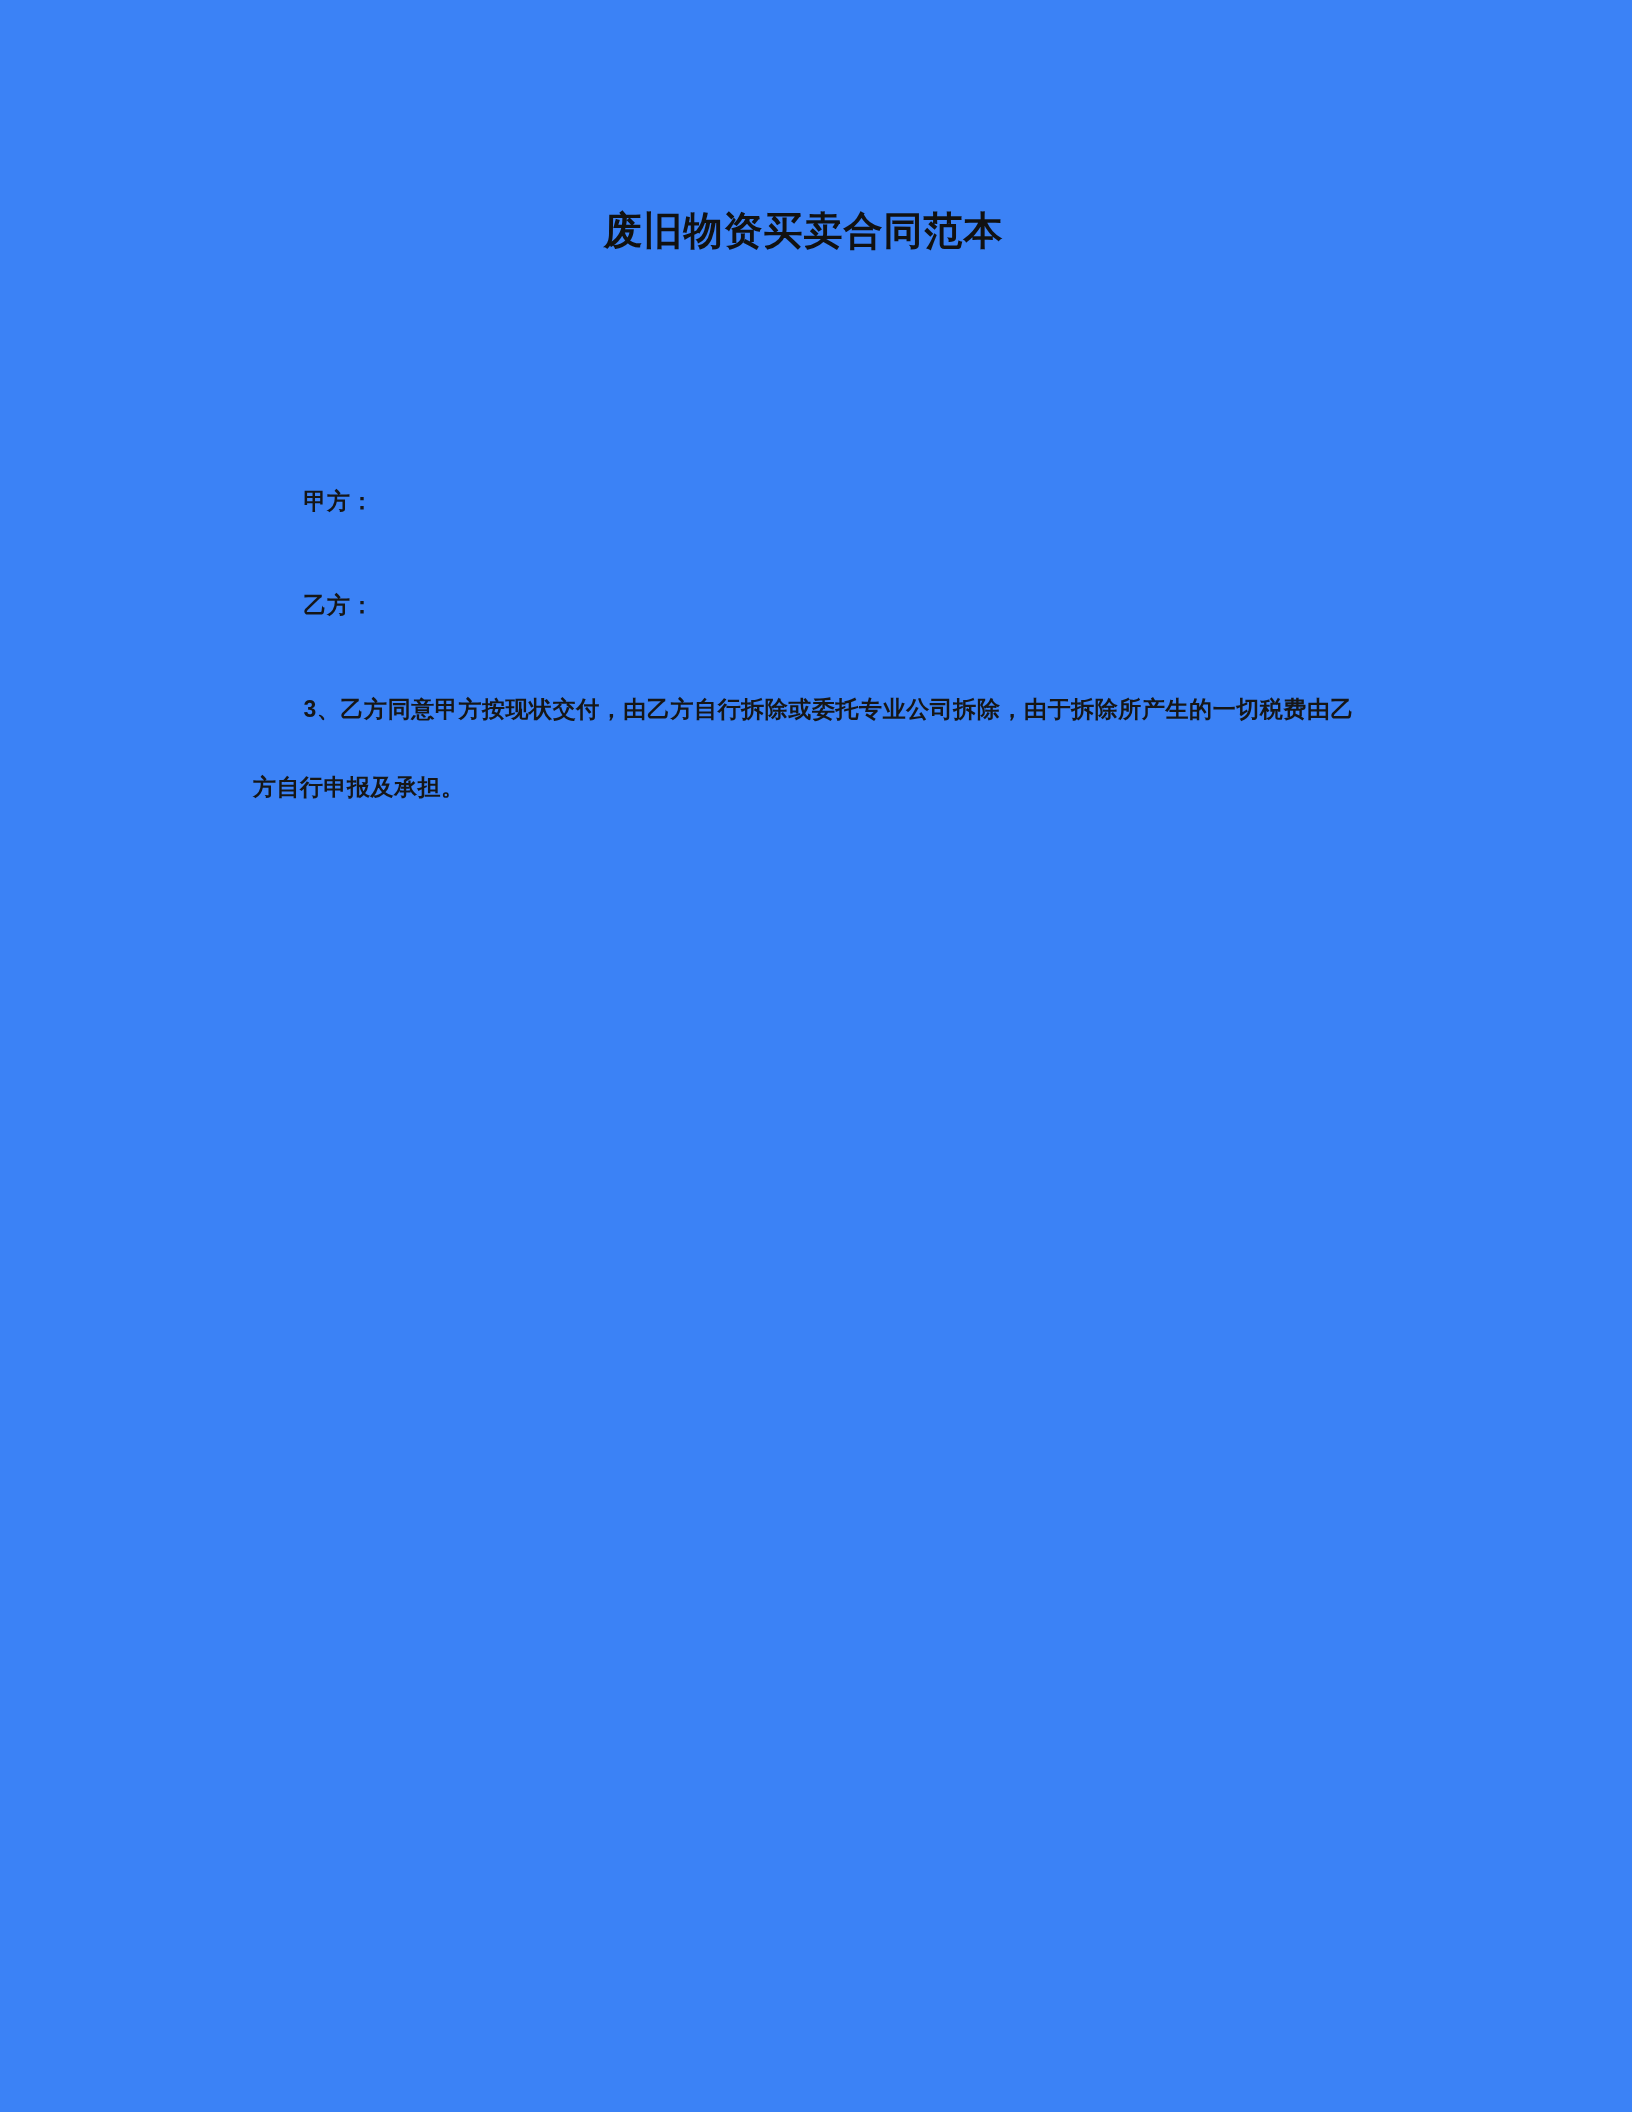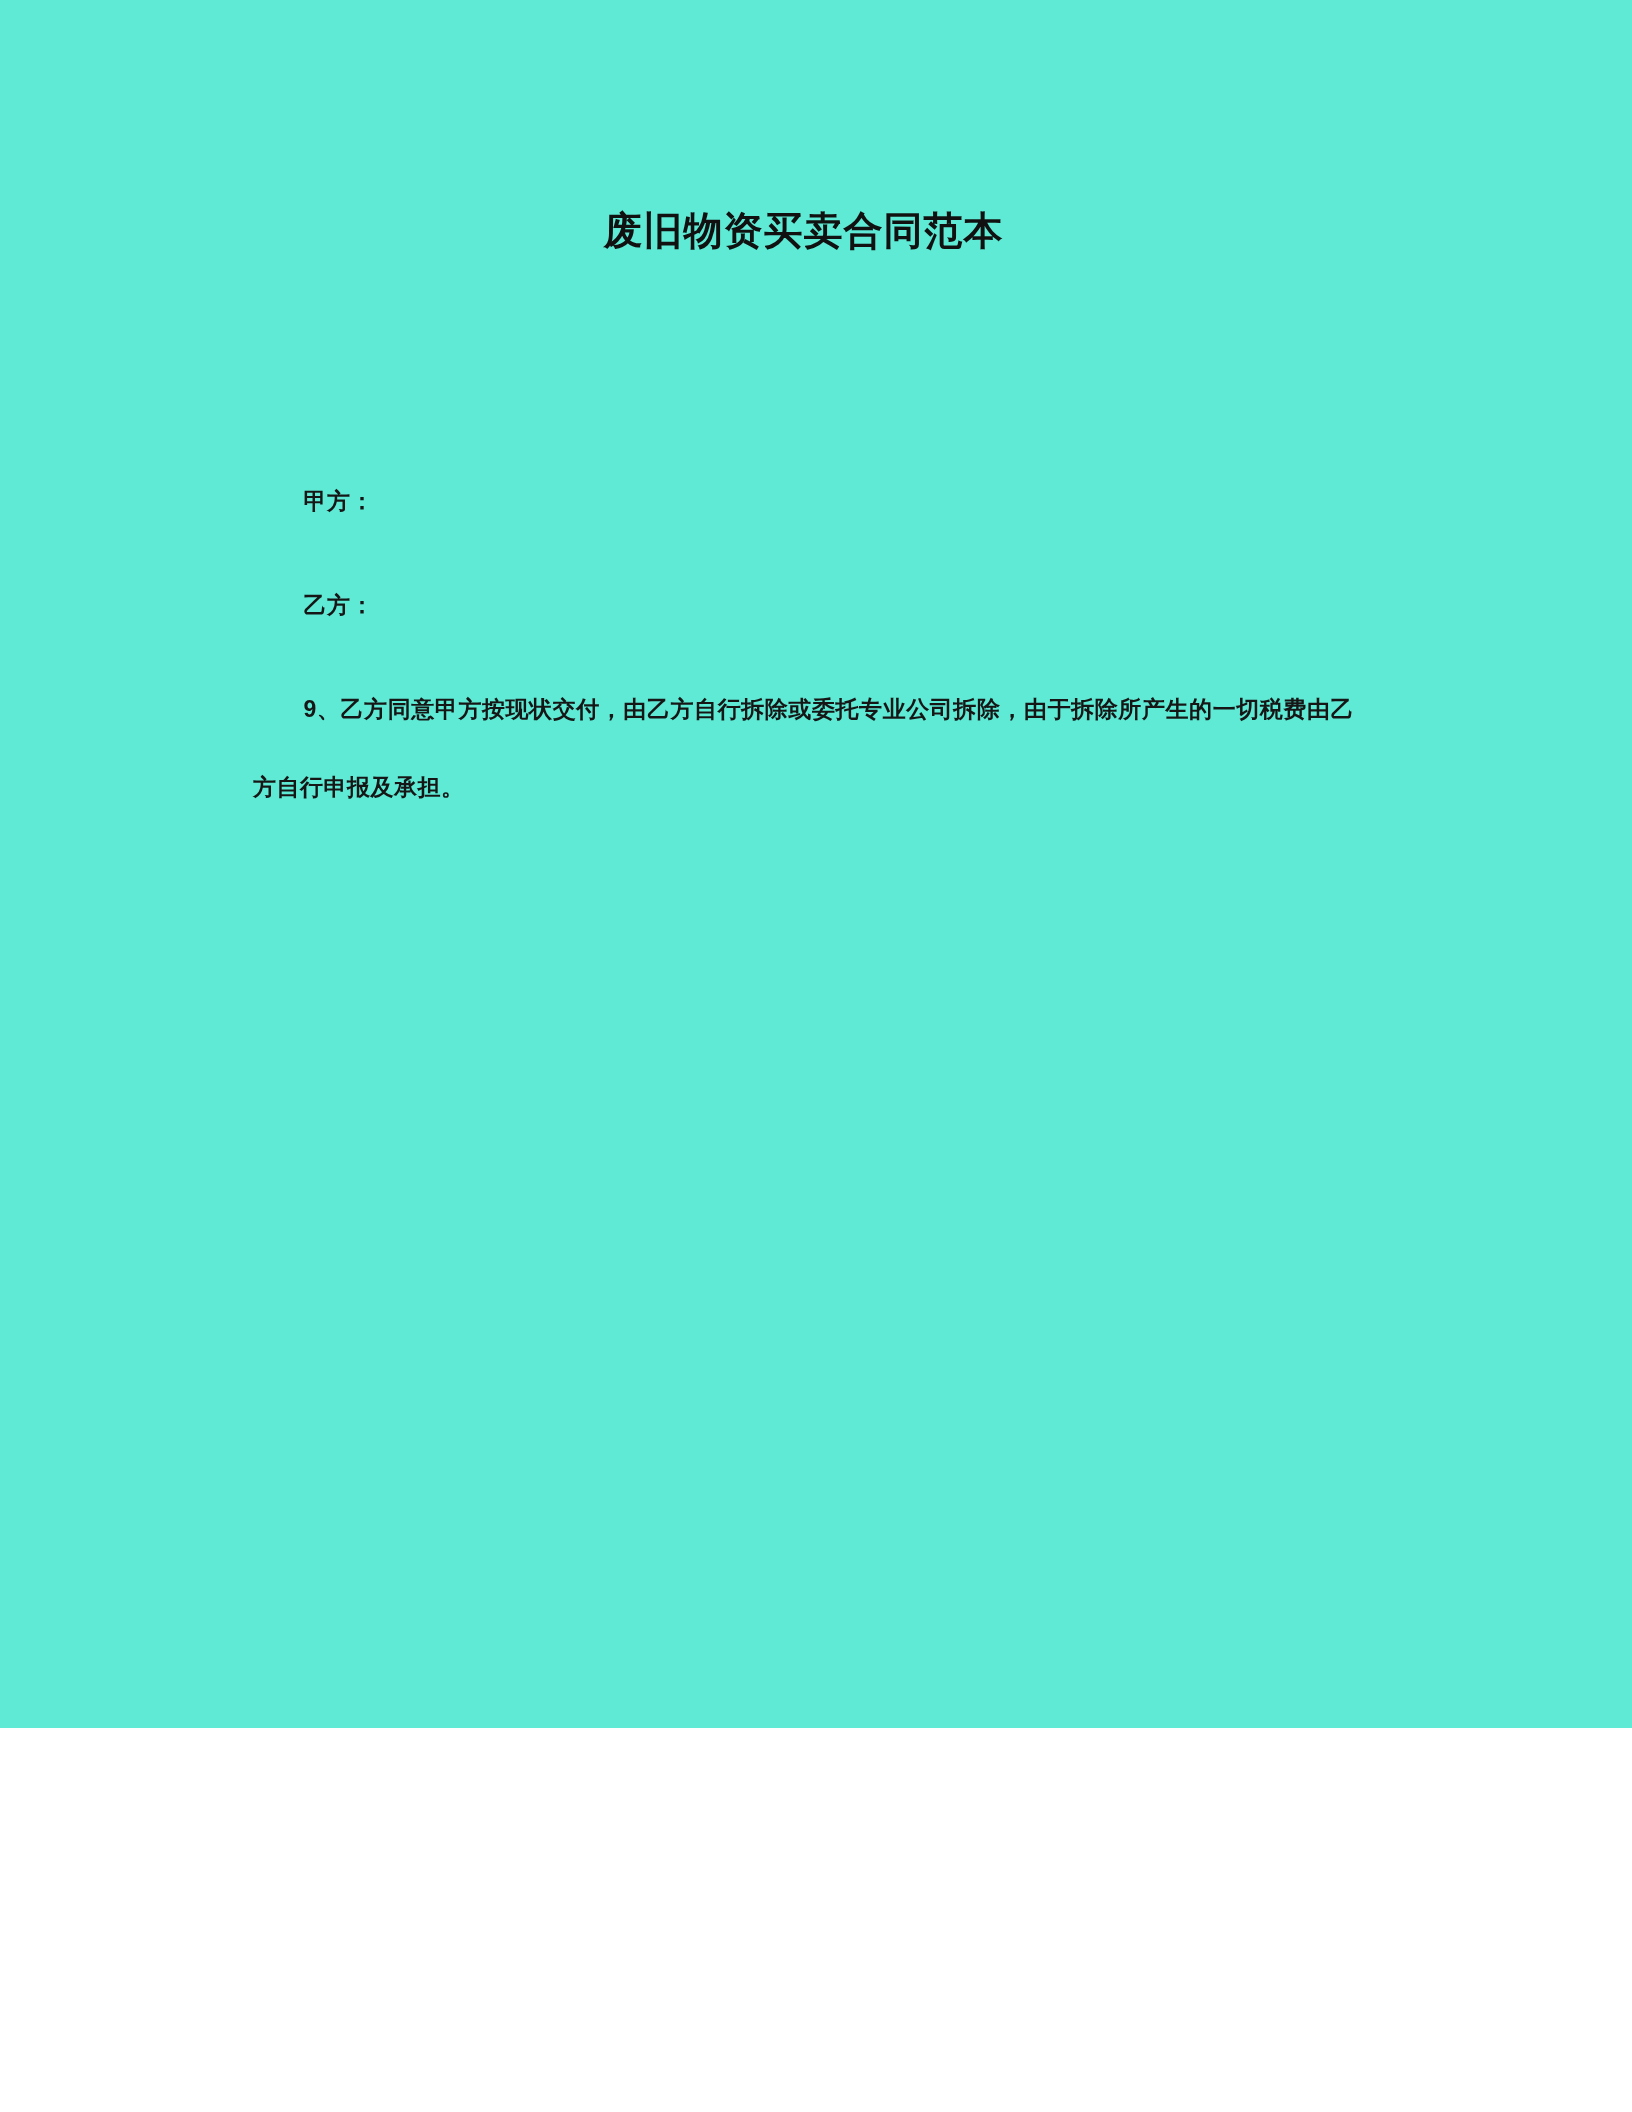--- a/index.html
+++ b/index.html
@@ -2,22 +2,22 @@
 <html lang="zh"><head>
 <meta charset="utf-8">
 <style>
   html, body {
     margin: 0;
     padding: 0;
     background: #ffffff;
   }
   .page {
     width: 1632px;
-    height: 1728px;
-    background: #5eead4;
+    height: 2112px;
+    background: #3b82f6;
     box-sizing: border-box;
     padding: 205px 278px 60px 253px;
     font-family: "Liberation Sans", "DejaVu Sans", sans-serif;
     color: #161616;
     overflow: hidden;
   }
   .doc-title {
     margin: 0 0 205px 0;
     text-align: center;
     font-size: 39px;
@@ -48,15 +48,15 @@
   <h1 class="doc-title">废旧物资买卖合同范本</h1>
 
   <div class="doc-body">
     <p>甲方：</p>
 
     <p>乙方：</p>
 
 
 
 
-    <p>9、乙方同意甲方按现状交付，由乙方自行拆除或委托专业公司拆除，由于拆除所产生的一切税费由乙方自行申报及承担。</p>
+    <p>3、乙方同意甲方按现状交付，由乙方自行拆除或委托专业公司拆除，由于拆除所产生的一切税费由乙方自行申报及承担。</p>
   </div>
 </div>
 
 </body></html>

